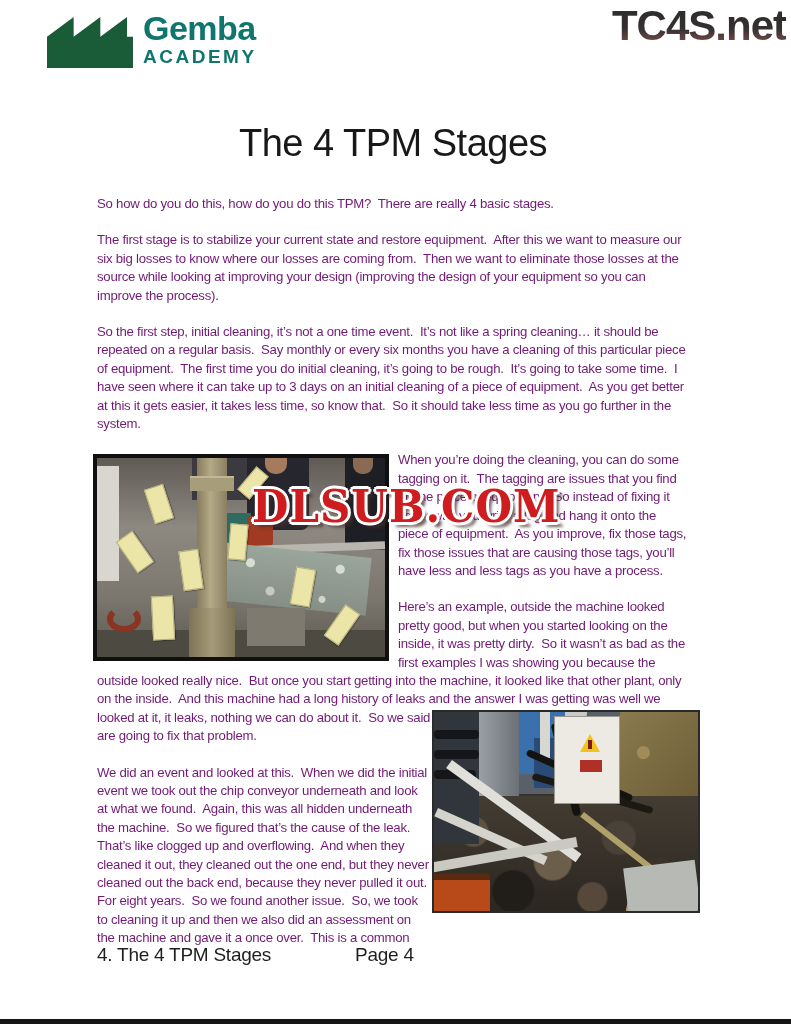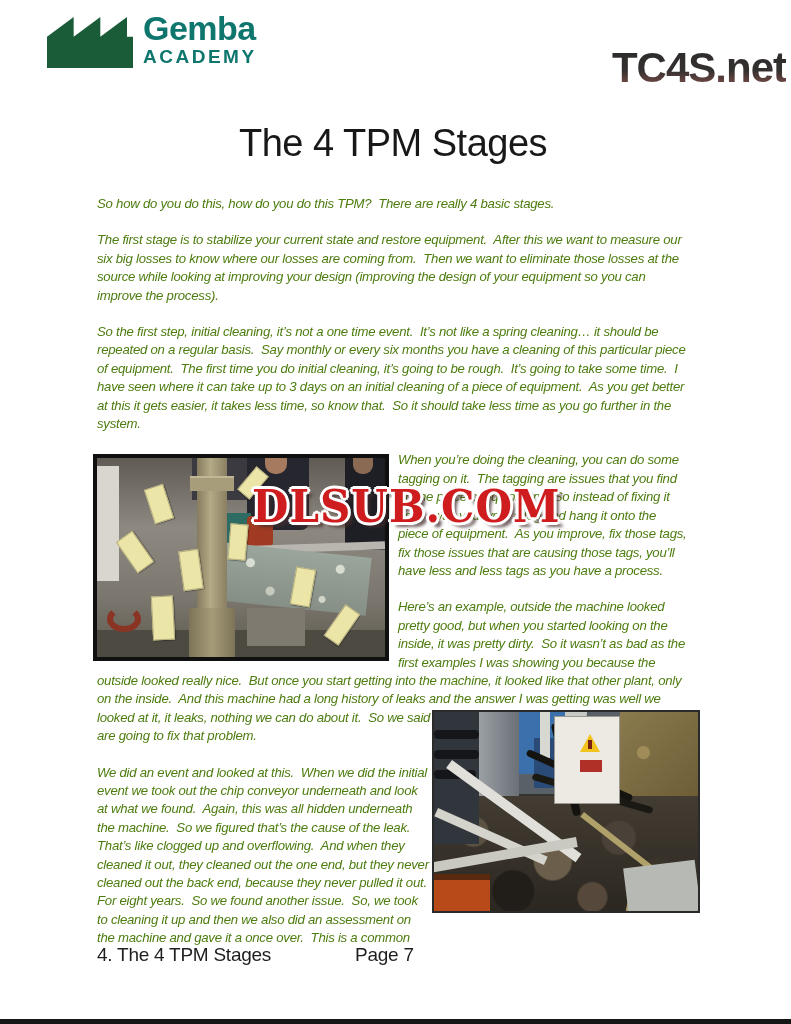--- a/index.html
+++ b/index.html
@@ -17,28 +17,27 @@
   }
   .logo-text{ margin-left:10px; color:#0f766e; }
   .logo-name{ font-size:34px; font-weight:700; letter-spacing:-0.5px; line-height:36px; }
   .logo-sub{ font-size:19px; font-weight:700; letter-spacing:2.5px; line-height:22px;text-align:right; }
   .wm-top{
     position:absolute; right:5px; top:2px;
     font-size:42px; font-weight:700; letter-spacing:-1px;
     background:linear-gradient(180deg,#2d2a2a 0%,#343030 55%,#955852 100%);
     -webkit-background-clip:text; background-clip:text; color:transparent;
     filter:blur(0.4px);
-    margin-top:42px;
   }
   
   .content{ position:absolute; left:97px; top:0; width:592px; }
   .doc-title{ text-align:center; margin-top:122px; margin-bottom:30px;
     font-size:38px; font-weight:400; letter-spacing:-0.5px; color:#181818; }
   .para{ font-size:13.2px; letter-spacing:-0.25px; line-height:18.4px;
-    white-space:pre-wrap; margin-bottom:18px; color:#4d7c0f;font-style:italic; }
+    white-space:pre-wrap; margin-bottom:18px; color:#701a75; }
   .para.beside-right{ width:334px; }
   
   .photo{ position:relative; overflow:hidden; }
   .photo > div{ position:absolute; }
   .photo1{ float:left; width:296px; height:207px; border:4px solid #101010;
     margin:3px 9px 6px -4px; background:linear-gradient(180deg,#5f5a54 0%,#8d8880 35%,#7c776e 70%,#5d594f 100%); }
   .photo2{ position:absolute; left:432px; top:710px; width:268px; height:203px;
     border:2px solid #2a2a2a; background:#35332e; }
   
   .p1-white-figure{ left:0; top:8px; width:22px; height:115px; background:#d9d6cf; }
@@ -214,17 +213,17 @@
     <div class="p2-pipe-b"></div>
     <div class="p2-guard"></div>
     <div class="p2-orange"></div>
     <div class="p2-panel"></div>
   </div>
 
   <div class="wm-mid">DLSUB.COM</div>
 
   <div class="footer">
     <span>4. The 4 TPM Stages</span>
-    <span class="page-num">Page 7</span>
+    <span class="page-num">Page 4</span>
   </div>
 
   <div class="bottom-edge"></div>
 </div>
 
 </body></html>

